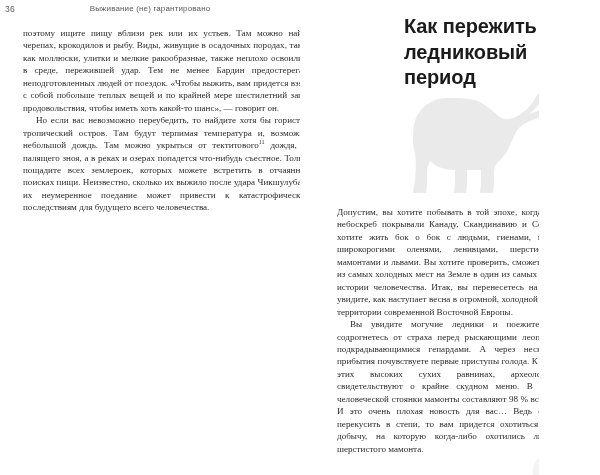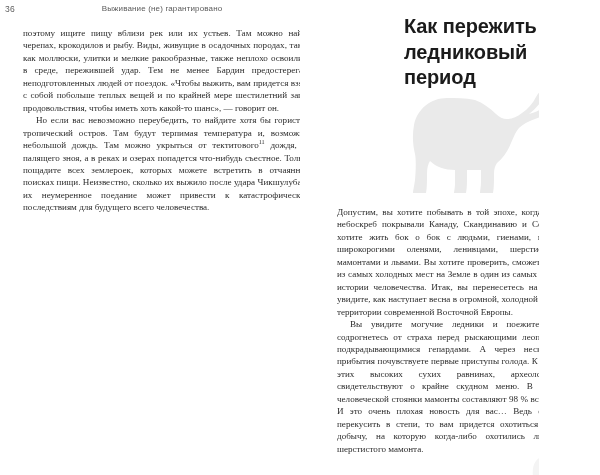--- a/index.html
+++ b/index.html
@@ -42,21 +42,20 @@
   .running-head {
     position: absolute;
     top: 4px;
     left: 0;
     width: 300px;
     text-align: center;
     font-family: "Liberation Sans", sans-serif;
     font-size: 8px;
     color: #5a5a5a;
     letter-spacing: 0.15px;
-    padding-left: 12px;
   }
 
   
   .textblock {
     position: absolute;
     font-size: 9.1px;
     line-height: 12.45px;
     color: #2b2b2b;
     text-align: justify;
     text-justify: inter-word;

